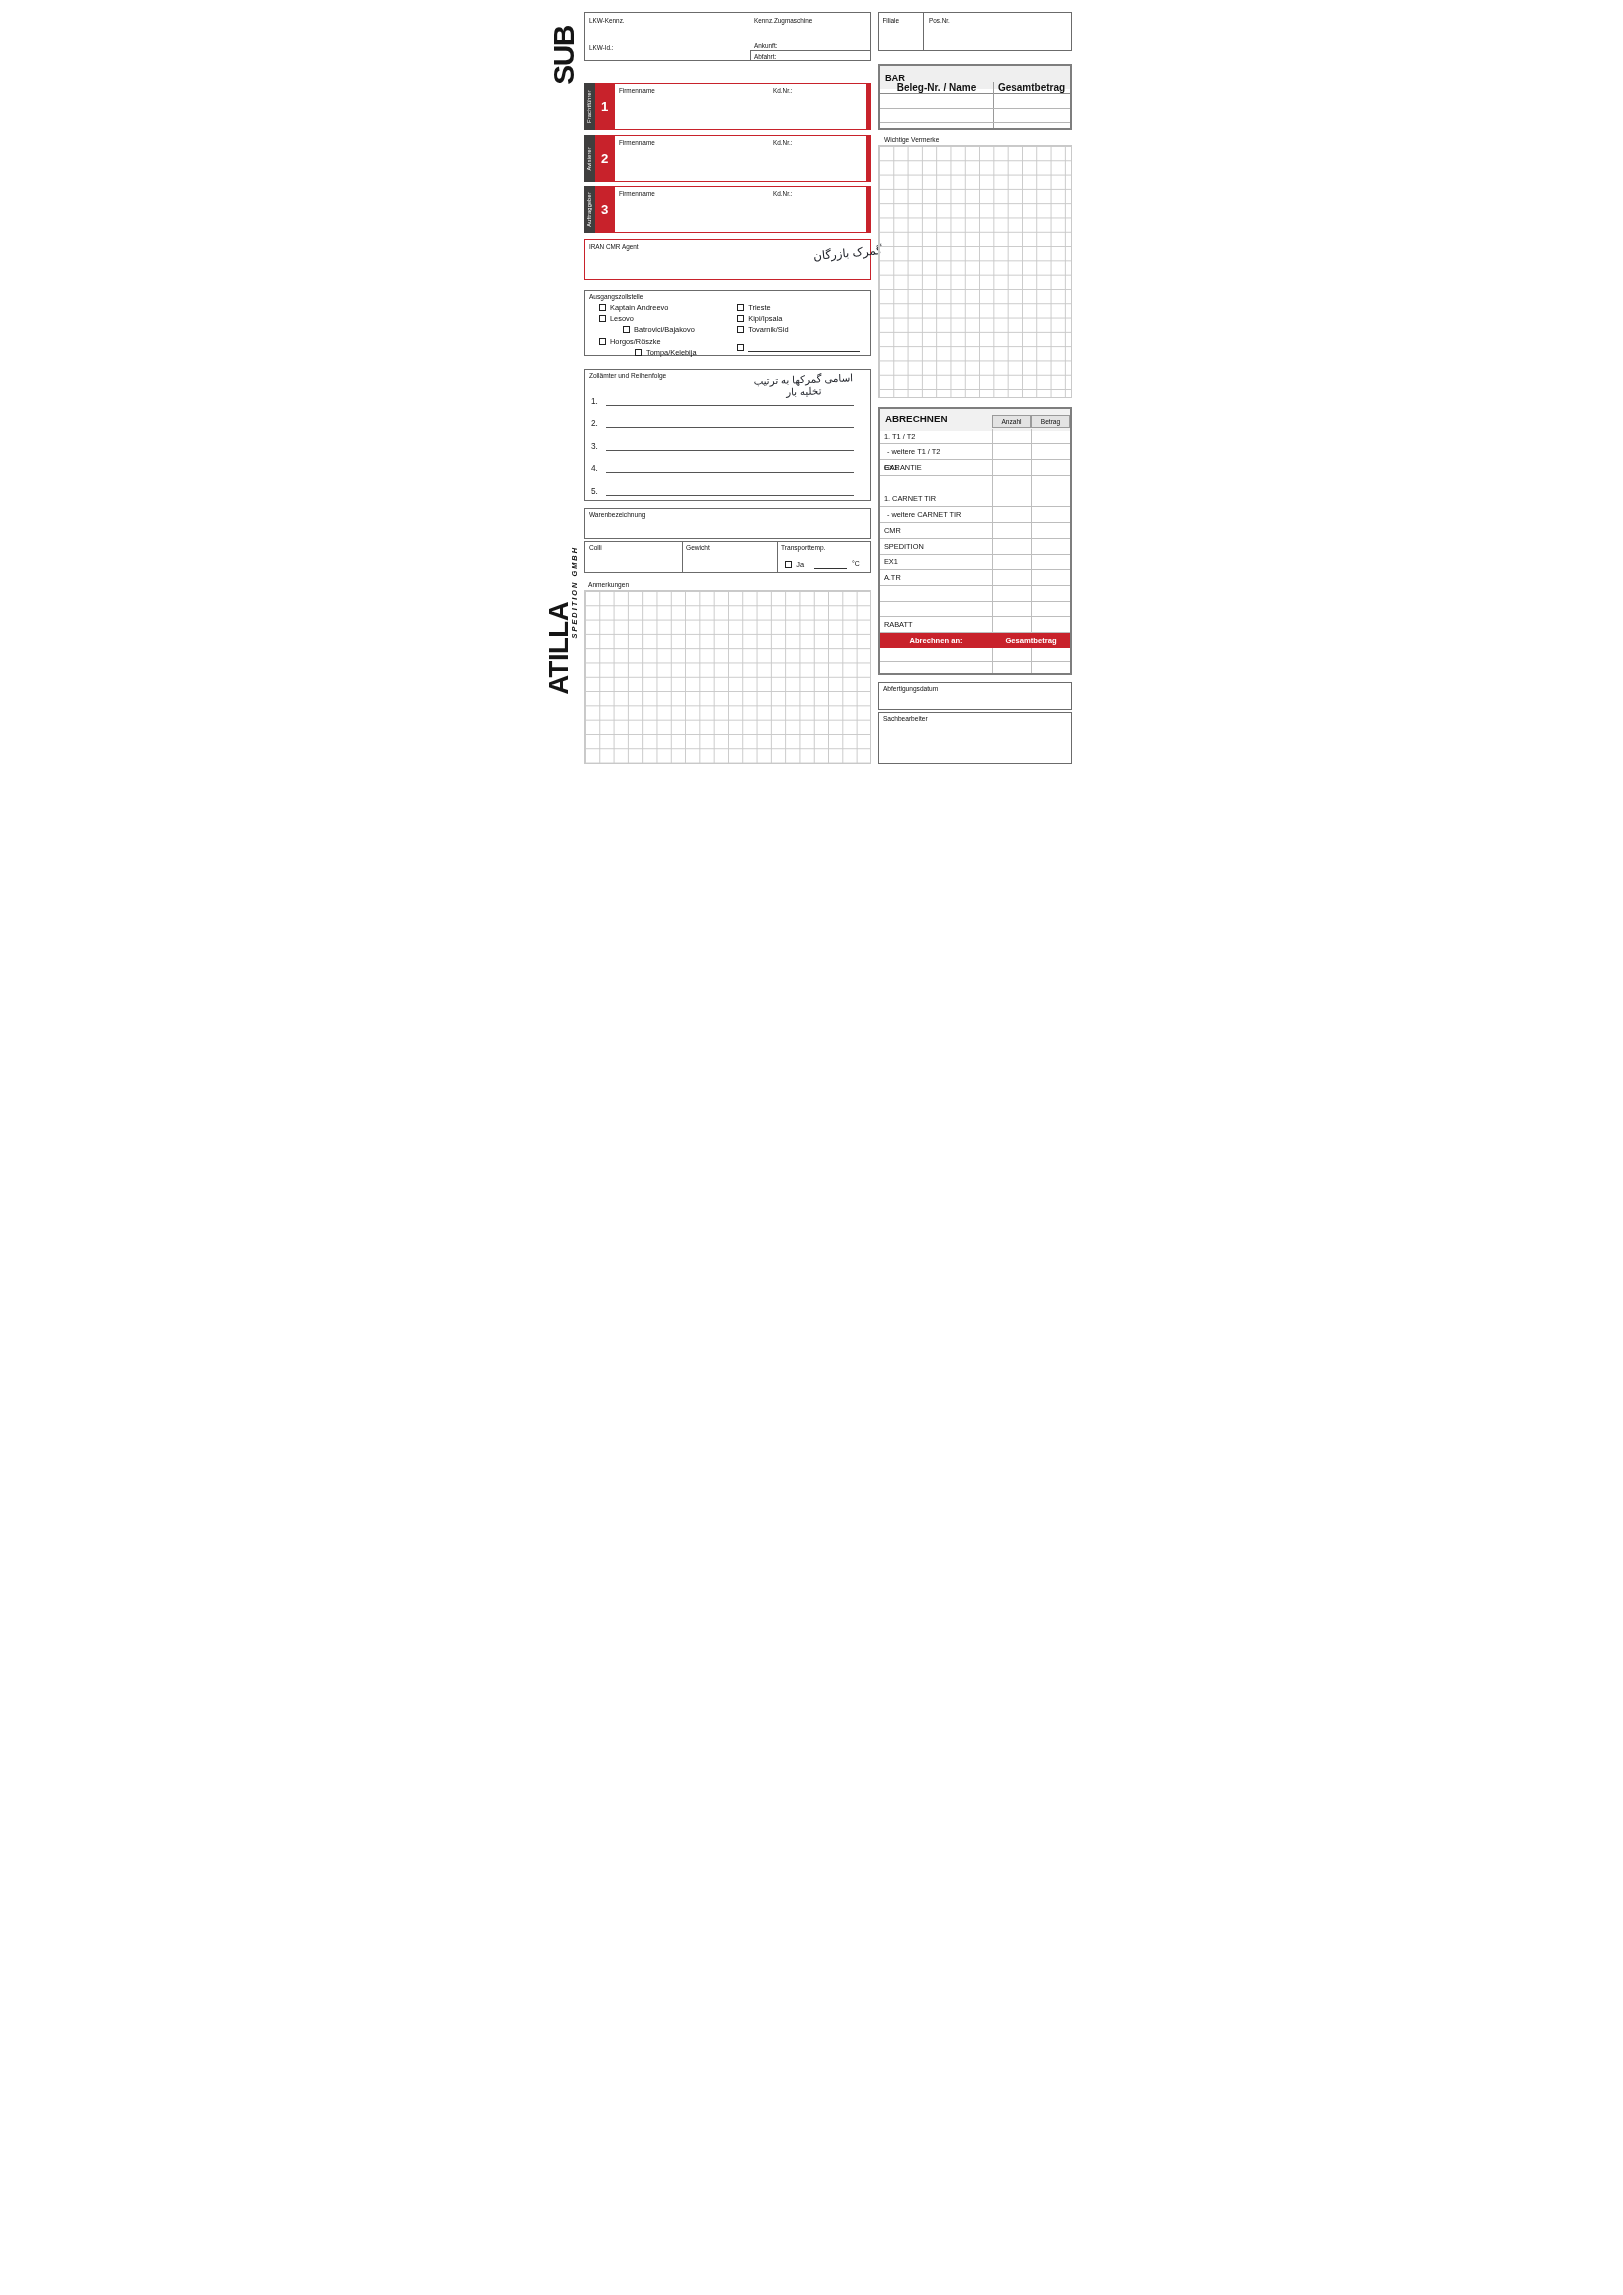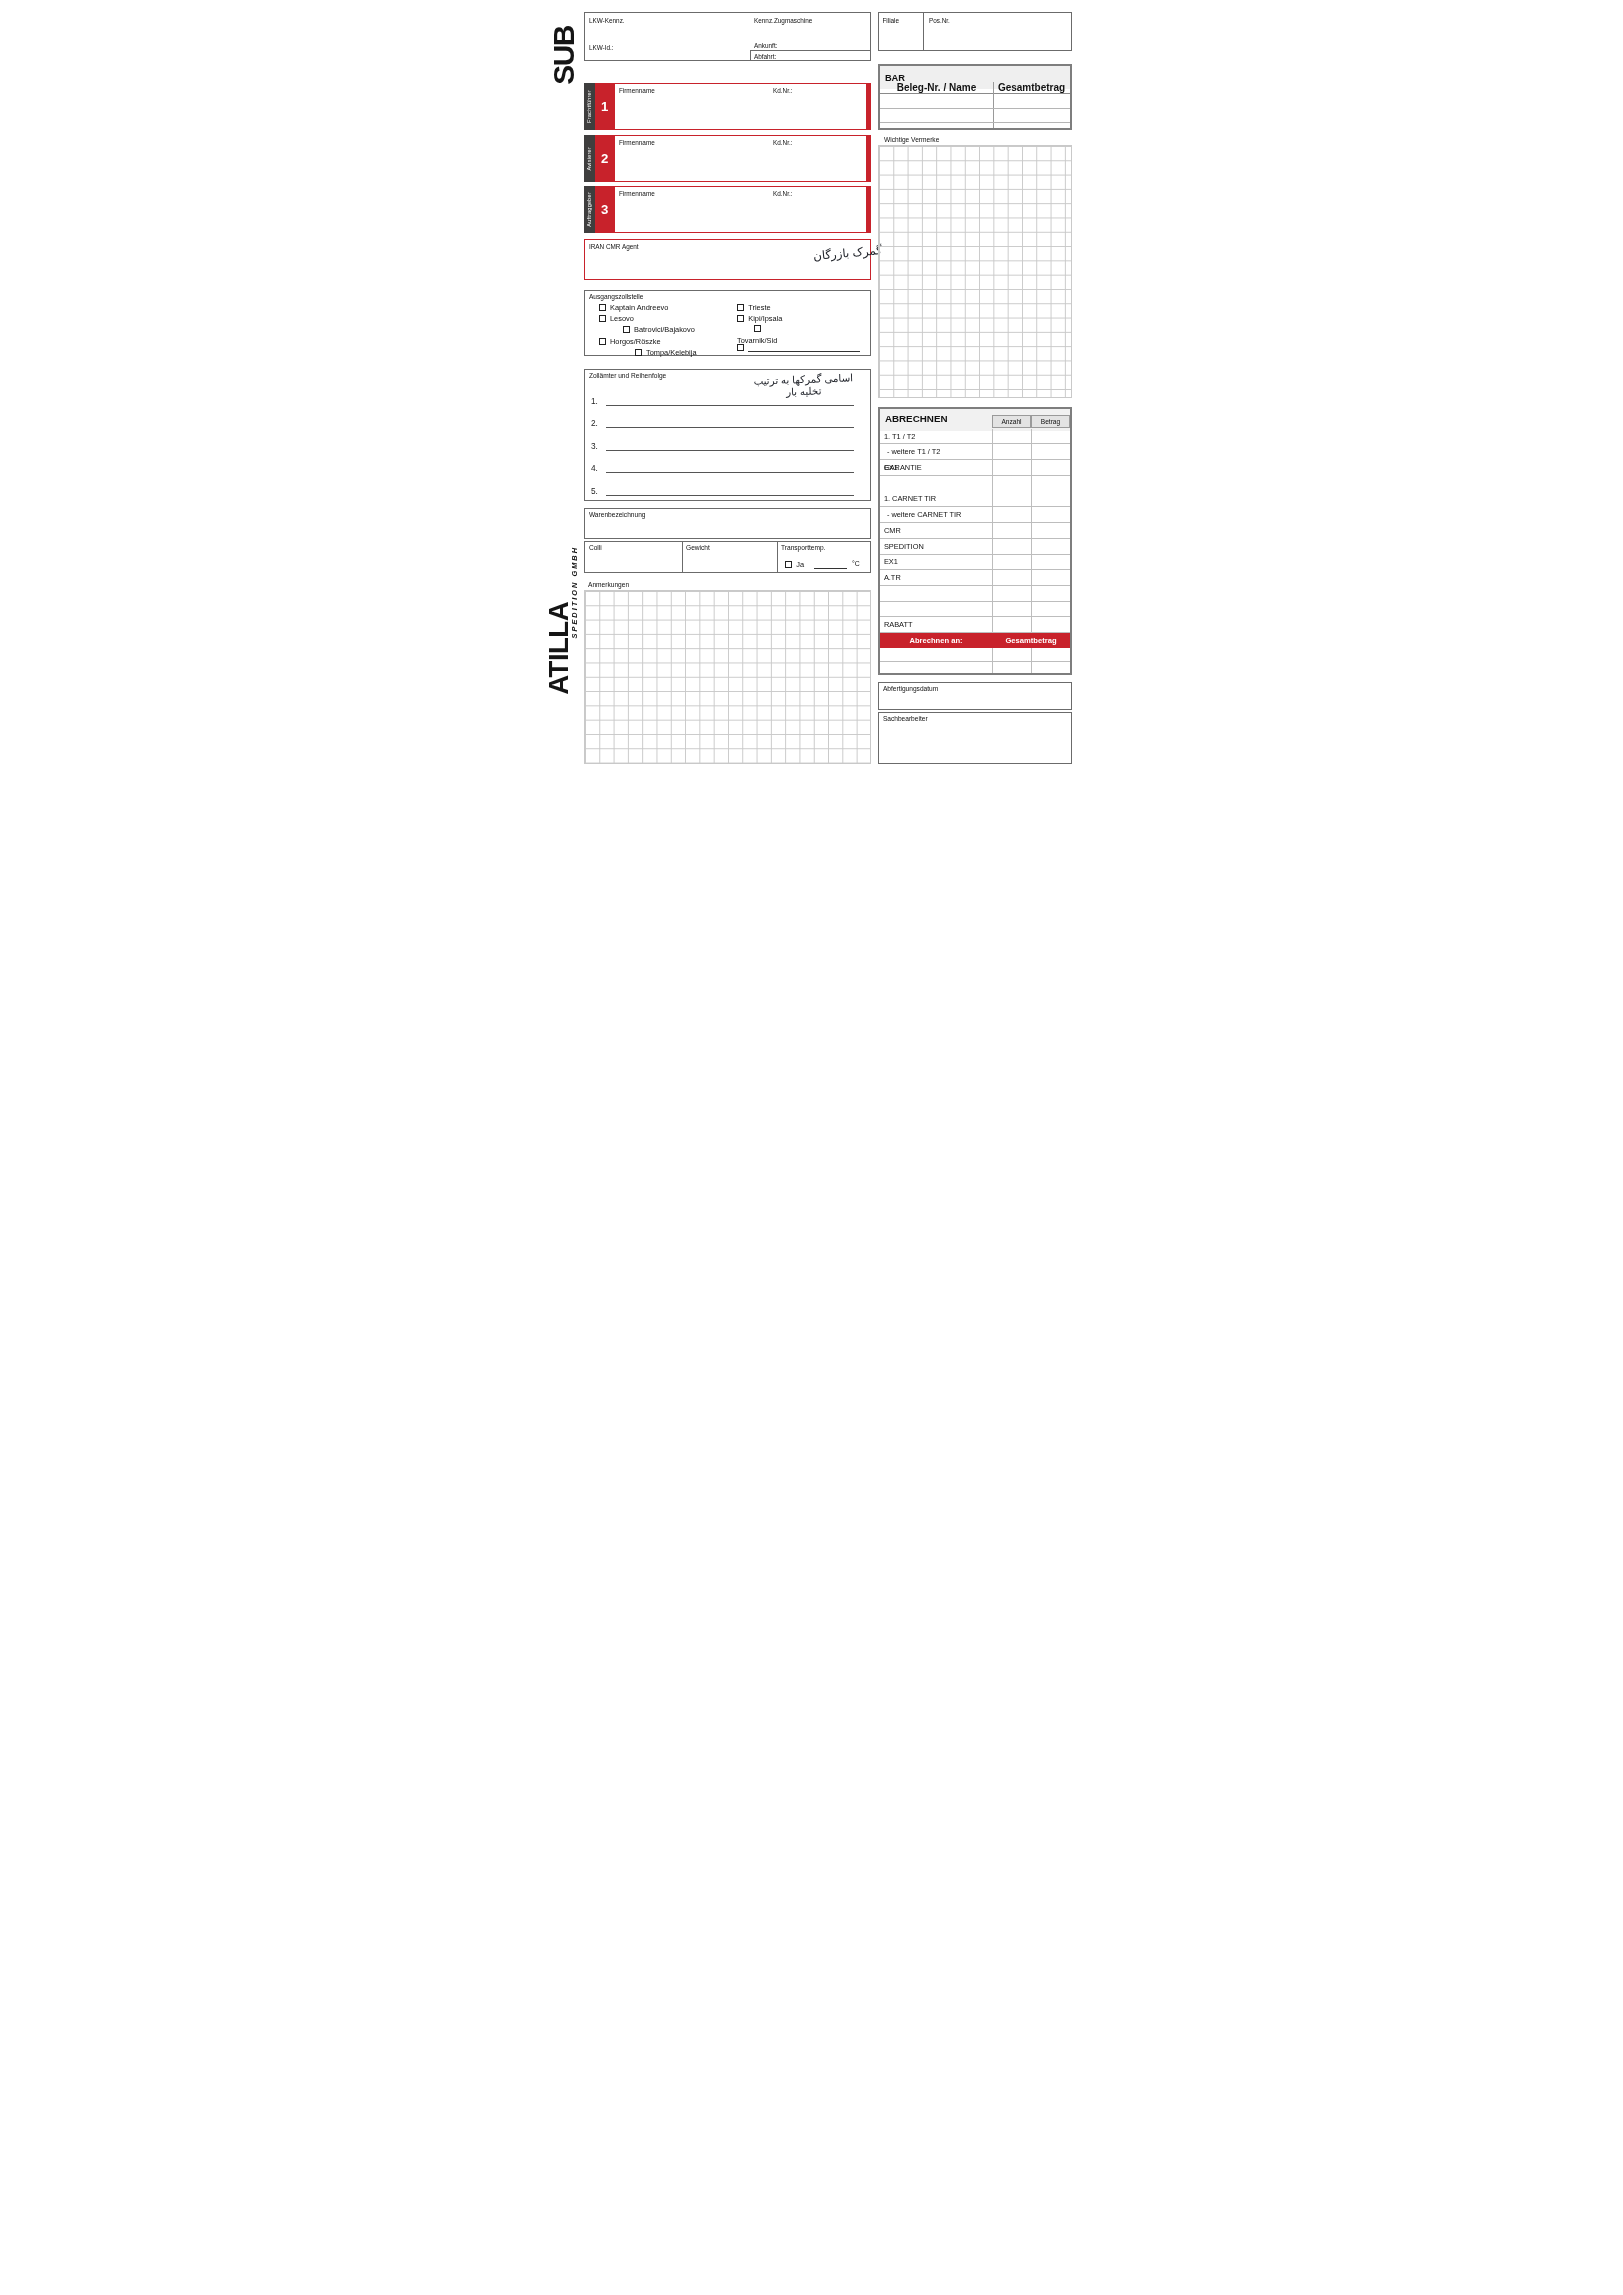--- a/index.html
+++ b/index.html
@@ -187,21 +187,21 @@
     </div>
 
     <div class="chkitem" style="left:152px; top:11.8px;">
       <span class="chk"></span>
       <span>Trieste</span>
     </div>
     <div class="chkitem" style="left:152px; top:23px;">
       <span class="chk"></span>
       <span>Kipi/Ipsala</span>
     </div>
-    <div class="chkitem" style="left:152px; top:34px;flex-direction:column;">
+    <div class="chkitem" style="left:152px; top:34px;">
       <span class="chk"></span>
       <span>Tovarnik/Sid</span>
     </div>
     <div class="chkitem" style="left:152px; top:52px;">
       <span class="chk"></span>
       <span class="blank-line" style="width:112px;"></span>
     </div>
   </div>
 
   <div class="box" style="left:43px; top:369px; width:287px; height:132px;">

